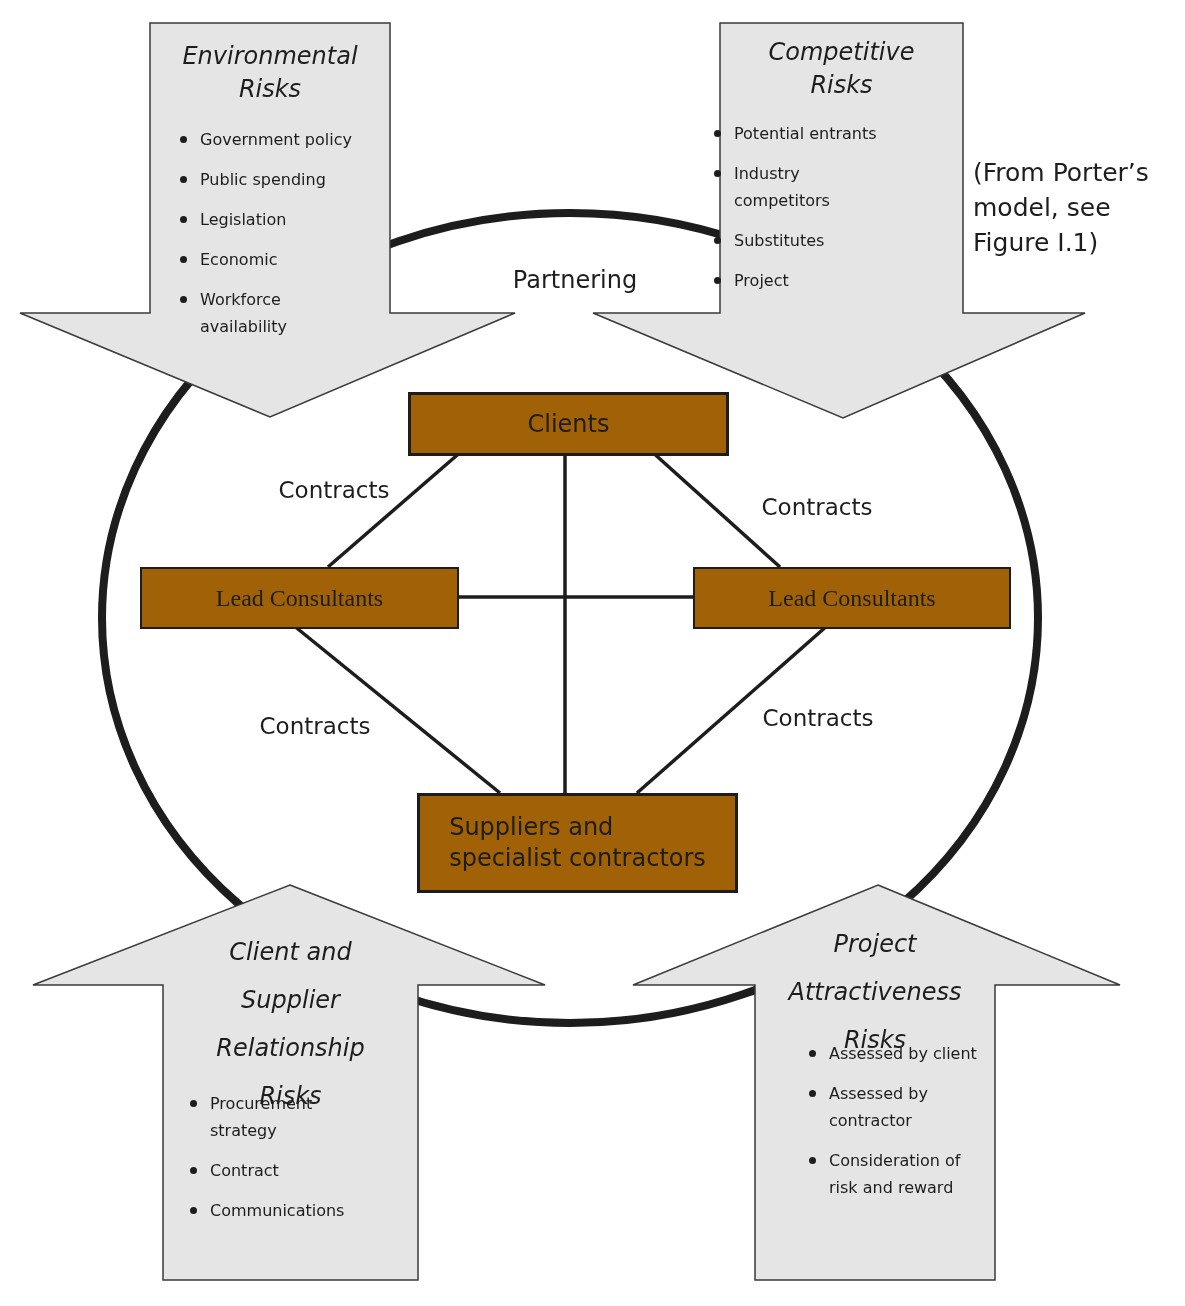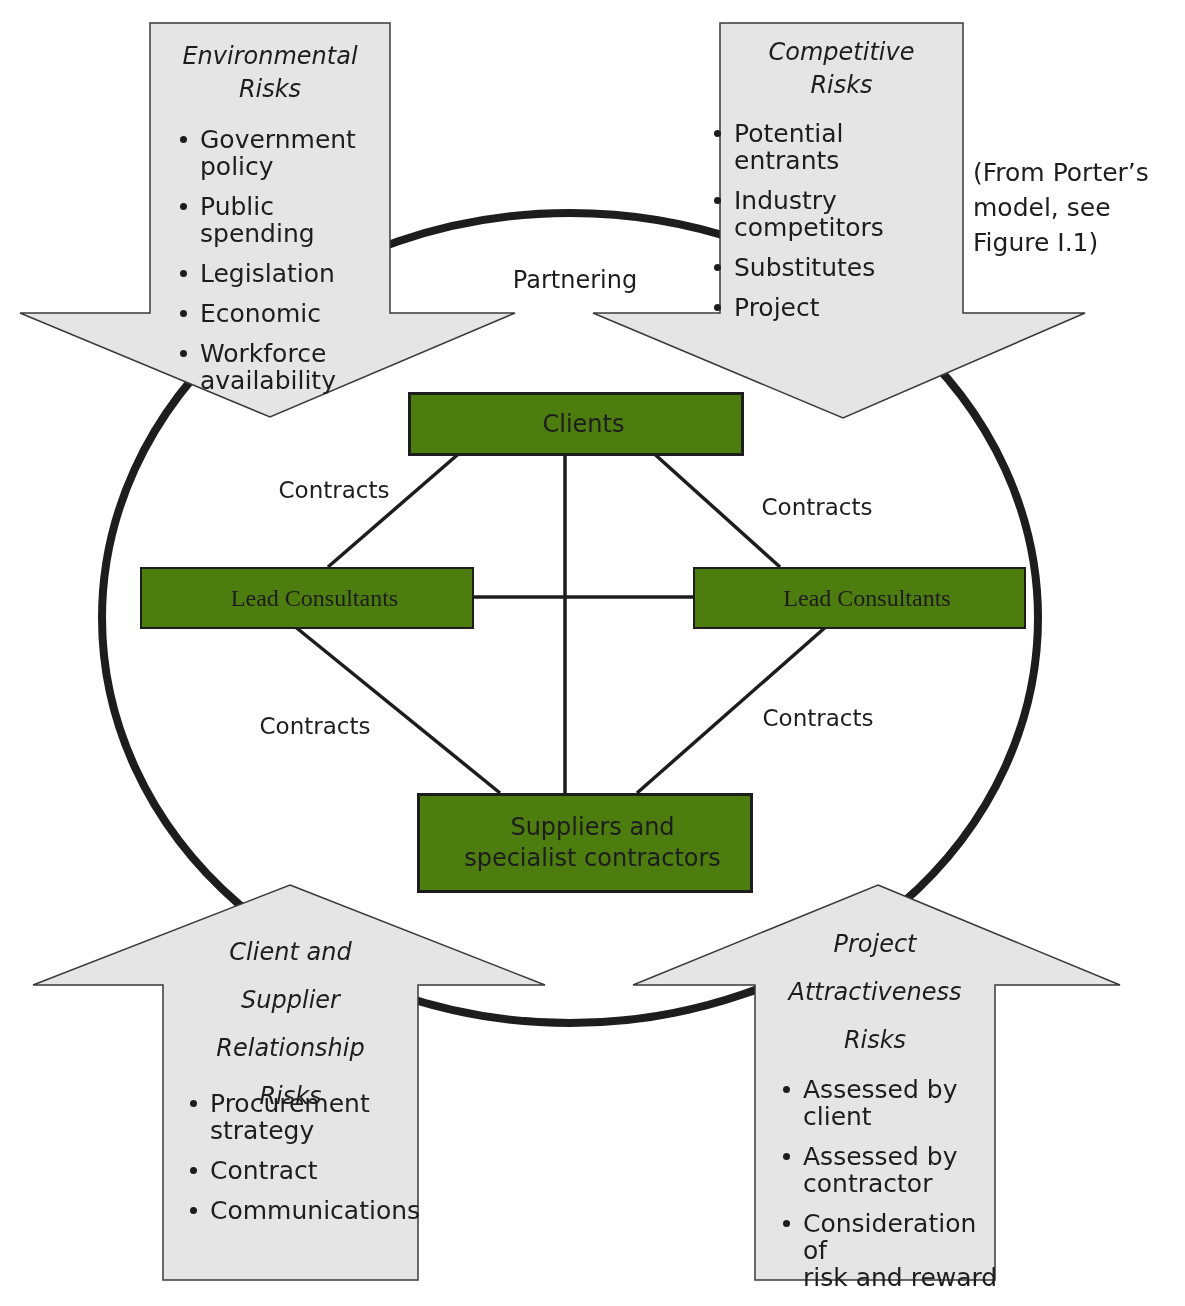--- a/index.html
+++ b/index.html
@@ -11,31 +11,31 @@
   }
   #diagram-svg { position:absolute; left:0; top:0; width:1185px; height:1306px; }
 
   .abs { position:absolute; }
 
   .arrow-title {
     font-size:24px; line-height:33px; text-align:center; white-space:pre-line;font-style:italic;
   }
   .arrow-title.tall { line-height:48px; }
 
-  .bullets { font-size:25px; line-height:27px; }
+  .bullets { font-size:16px; line-height:27px; }
   .bullet-item { position:relative; padding-left:28px; margin-bottom:13px; white-space:pre-line; }
   .bullet-item::before {
     content:""; position:absolute; left:8px; top:10px;
     width:7px; height:7px; border-radius:50%; background:#1d1d1d;
   }
 
   .node-box {
-    position:absolute; background:#4d7c0f; border:3px solid #1d1d1d;
+    position:absolute; background:#a16207; border:3px solid #1d1d1d;
     display:flex; align-items:center; justify-content:center;
-    font-size:24px; text-align:center; line-height:31px; white-space:pre;padding-left:15px;
+    font-size:24px; text-align:left; line-height:31px; white-space:pre;
   }
   .node-box.thin { border-width:2px;font-family:Liberation Serif, serif; }
   .node-box .lbl { white-space:pre-line; }
 
   .edge-label { position:absolute; font-size:23px; width:140px; text-align:center; }
 
   .circle-label { position:absolute; font-size:24px; text-align:center; }
 
   .note {
     position:absolute; font-size:25px; line-height:35px; white-space:pre-line;
@@ -119,21 +119,21 @@
   <div class="abs bullets" style="left:182px; top:1090px; width:225px;">
     <div class="bullet-item">Procurement
 strategy</div>
     <div class="bullet-item">Contract</div>
     <div class="bullet-item">Communications</div>
   </div>
 
   <div class="abs arrow-title tall" style="left:755px; top:920px; width:240px;">Project
 Attractiveness
 Risks</div>
-  <div class="abs bullets" style="left:775px; top:1040px; width:230px;margin-top:36px;">
+  <div class="abs bullets" style="left:801px; top:1040px; width:230px;">
     <div class="bullet-item">Assessed by client</div>
     <div class="bullet-item">Assessed by
 contractor</div>
     <div class="bullet-item">Consideration of
 risk and reward</div>
   </div>
 
 </div>
 
 </body></html>

